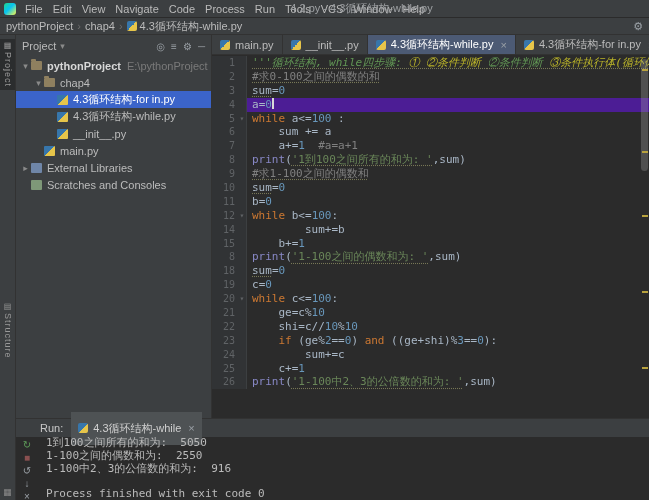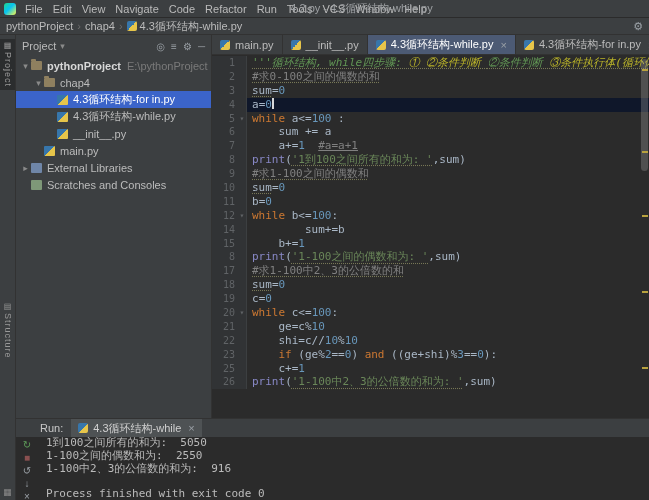--- a/index.html
+++ b/index.html
@@ -77,59 +77,59 @@
   .py-icon { width: 10px; height: 10px; border-radius: 2px; background: linear-gradient(135deg,#3776ab 50%,#e6c54a 50%); display: inline-block; flex: 0 0 auto; }
   .tab-close { color: #9aa0a6; font-size: 11px; margin-left: 2px; }
   
   .editor { flex: 1; position: relative; overflow: hidden; background: #2b2b2b; padding-top: 1px;
             font-family: "DejaVu Sans Mono", monospace; font-size: 11px; }
   .code-line { display: flex; height: 13.9px; line-height: 13.9px; }
   .gutter { width: 26px; flex: 0 0 auto; text-align: right; padding-right: 3px; color: #606366;
             background: #313335; font-size: 10px; }
   .fold { width: 9px; flex: 0 0 auto; background: #313335; color: #606366; font-size: 8px; line-height: 13.9px; text-align: center; border-right: 1px solid #3c3f41; }
   .code-text { white-space: pre; padding-left: 5px; flex: 1; color: #a9b7c6; }
-  .caret-line .code-text { background: #0f172a; }
+  .caret-line .code-text { background: #4c1d95; }
   .tk-k { color: #cc7832; }
   .tk-s { color: #6a8759; }
   .tk-n { color: #6897bb; }
-  .tk-c { color: #808080; text-decoration: underline; }
+  .tk-c { color: #808080; }
   .tk-b { color: #8888c6; }
   .tk-t { color: #a9b7c6; }
   .tk-d { color: #629755; font-style: italic; }
   .tk-y { color: #bbb529; font-style: italic; }
   .u { text-decoration: underline dotted #777756; text-underline-offset: 2px; }
   .caret { display: inline-block; width: 2px; height: 11px; background: #d8d8d8; vertical-align: -1px; }
   .scrollbar { position: absolute; top: 0; right: 0; bottom: 0; width: 9px; }
   .scroll-thumb { position: absolute; top: 4px; right: 1px; width: 7px; height: 112px;
                   background: rgba(166,166,166,.30); border-radius: 4px; }
   .stripe-mark { position: absolute; right: 1px; width: 6px; height: 2px; background: #b8a23e; }
   
   .run-panel { height: 82px; border-top: 1px solid #323232; display: flex; flex-direction: column; background: #2b2b2b; }
   .run-header { height: 18px; background: #3c3f41; display: flex; align-items: center; padding-left: 6px; gap: 8px; flex: 0 0 auto; }
   .run-label { color: #c8c8c8; padding-left: 18px; }
-  .run-tab { display: flex; align-items: center; gap: 5px; background: #4e5254; padding: 0 7px; height: 18px; color: #d0d0d0; }
+  .run-tab { display: flex; align-items: center; gap: 5px; background: #4e5254; padding: 0 7px; height: 33px; color: #d0d0d0; }
   .run-body { flex: 1; display: flex; min-height: 0; }
   .run-toolbar { width: 22px; flex: 0 0 auto; display: flex; flex-direction: column; align-items: center; gap: 2px; padding-top: 2px; }
   .rt-icon { font-size: 10px; line-height: 11px; }
   .console { flex: 1; font-family: "DejaVu Sans Mono", monospace; font-size: 11px; line-height: 12.8px;
              color: #bbbbbb; padding: 0 8px; white-space: pre; overflow: hidden; }
   .console-line { min-height: 12.8px; }
 </style>
 </head>
 <body>
 
 <div class="menubar">
   <span class="app-icon"></span>
   <span class="menus" style="display:flex">
       <span class="menu-item">File</span>
       <span class="menu-item">Edit</span>
       <span class="menu-item">View</span>
       <span class="menu-item">Navigate</span>
       <span class="menu-item">Code</span>
-      <span class="menu-item">Refactor</span>
+      <span class="menu-item">Process</span>
       <span class="menu-item">Run</span>
       <span class="menu-item">Tools</span>
       <span class="menu-item">VCS</span>
       <span class="menu-item">Window</span>
       <span class="menu-item">Help</span>
     </span>
   <span class="win-title">4.2.py - 4.3循环结构-while.py</span>
 </div>
 
 <div class="navbar">
@@ -311,25 +311,20 @@
                 <span class="gutter">15</span>
                 <span class="fold"></span>
                 <span class="code-text"><span class="tk-t">    b+=</span><span class="tk-n">1</span></span>
               </div>
               <div class="code-line">
                 <span class="gutter">8</span>
                 <span class="fold"></span>
                 <span class="code-text"><span class="tk-b">print</span><span class="tk-t">(</span><span class="tk-s u">'1-100之间的偶数和为: '</span><span class="tk-t">,sum)</span></span>
               </div>
               <div class="code-line">
-                <span class="gutter">17</span>
-                <span class="fold"></span>
-                <span class="code-text"><span class="tk-c u">#求1-100中2、3的公倍数的和</span></span>
-              </div>
-              <div class="code-line">
                 <span class="gutter">18</span>
                 <span class="fold"></span>
                 <span class="code-text"><span class="tk-t u">sum</span><span class="tk-t">=</span><span class="tk-n">0</span></span>
               </div>
               <div class="code-line">
                 <span class="gutter">19</span>
                 <span class="fold"></span>
                 <span class="code-text"><span class="tk-t">c</span><span class="tk-t">=</span><span class="tk-n">0</span></span>
               </div>
               <div class="code-line">
@@ -344,20 +339,25 @@
               </div>
               <div class="code-line">
                 <span class="gutter">22</span>
                 <span class="fold"></span>
                 <span class="code-text"><span class="tk-t">    shi=c//</span><span class="tk-n">10</span><span class="tk-t">%</span><span class="tk-n">10</span></span>
               </div>
               <div class="code-line">
                 <span class="gutter">23</span>
                 <span class="fold"></span>
                 <span class="code-text"><span class="tk-t">    </span><span class="tk-k">if</span><span class="tk-t"> (ge%</span><span class="tk-n">2</span><span class="tk-t">==</span><span class="tk-n">0</span><span class="tk-t">) </span><span class="tk-k">and</span><span class="tk-t"> ((ge+shi)%</span><span class="tk-n">3</span><span class="tk-t">==</span><span class="tk-n">0</span><span class="tk-t">):</span></span>
+              </div>
+              <div class="code-line">
+                <span class="gutter">24</span>
+                <span class="fold"></span>
+                <span class="code-text"><span class="tk-t">        sum+=c</span></span>
               </div>
               <div class="code-line">
                 <span class="gutter">25</span>
                 <span class="fold"></span>
                 <span class="code-text"><span class="tk-t">    c+=</span><span class="tk-n">1</span></span>
               </div>
               <div class="code-line">
                 <span class="gutter">26</span>
                 <span class="fold"></span>
                 <span class="code-text"><span class="tk-b">print</span><span class="tk-t">(</span><span class="tk-s u">'1-100中2、3的公倍数的和为: '</span><span class="tk-t">,sum)</span></span>

